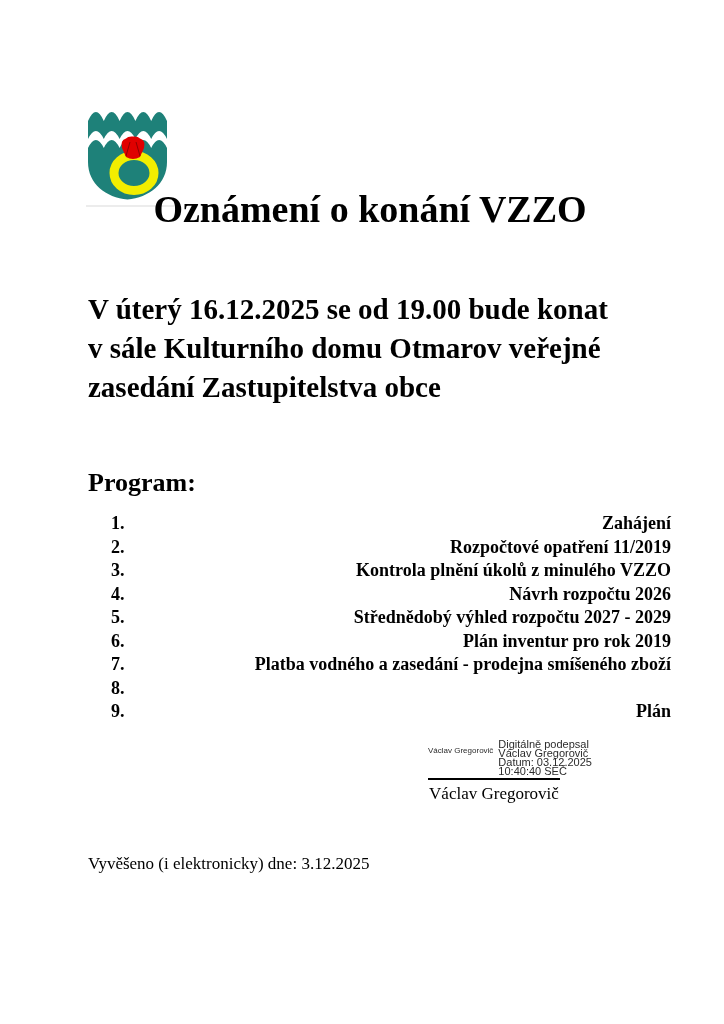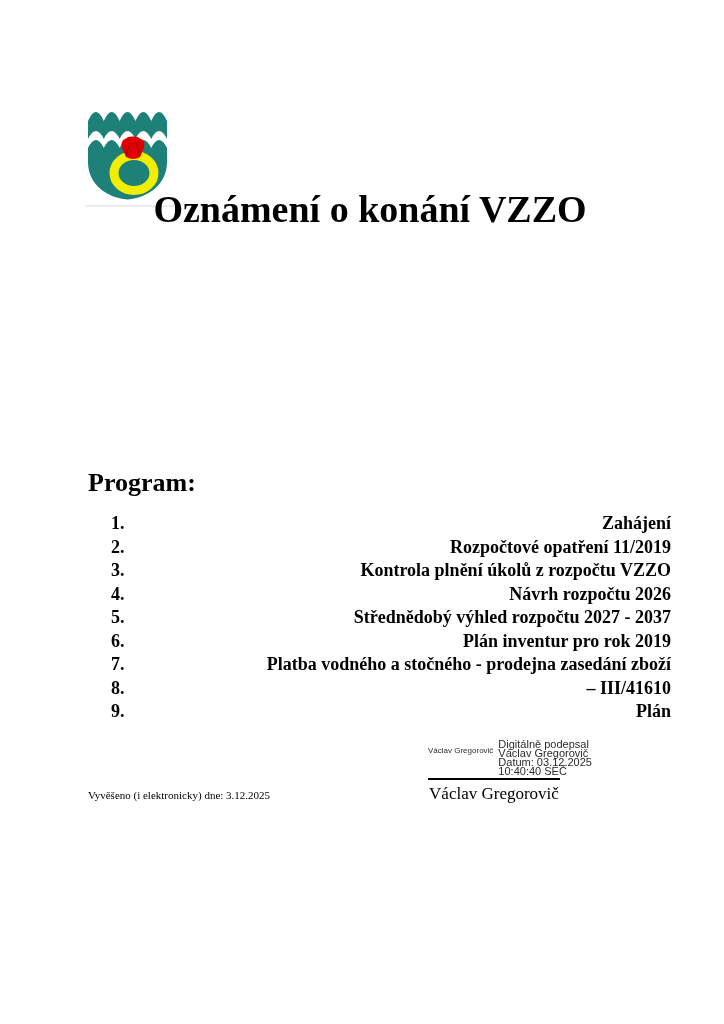--- a/index.html
+++ b/index.html
@@ -56,22 +56,22 @@
   .sig-details{font-size:11px;line-height:9px;margin-top:16px;}
   .sig-details span{display:block;white-space:nowrap;}
   .sig-rule{border-top:2px solid #000;margin-top:2px;width:100%;}
   .sig-printed{
     font-family:"Liberation Serif", serif;color:#000;
     font-size:17px;text-align:center;margin-top:4px;white-space:nowrap;
   }
 
   
   .footer{
-    position:absolute;left:88px;top:786px;
-    font-size:11px;line-height:19px;
+    position:absolute;left:88px;top:854px;
+    font-size:17px;line-height:19px;
   }
   .footer span{display:block;}
 </style>
 </head>
 <body>
 
 <div class="page">
 
   <div class="logo-shadow"></div>
 
@@ -80,70 +80,74 @@
       <path d="M0,11 Q7.9,-7 15.8,11 Q23.7,-7 31.6,11 Q39.5,-7 47.4,11 Q55.3,-7 63.2,11 Q71.1,-7 79,11 L79,52 C79,74 61,87.5 39.5,89.5 C18,87.5 0,74 0,52 Z" fill="#1e8179"></path>
       <path d="M0,29 Q7.9,13 15.8,29 Q23.7,13 31.6,29 Q39.5,13 47.4,29 Q55.3,13 63.2,29 Q71.1,13 79,29 L79,38 Q71.1,22 63.2,38 Q55.3,22 47.4,38 Q39.5,22 31.6,38 Q23.7,22 15.8,38 Q7.9,22 0,38 Z" fill="#ffffff"></path>
       <ellipse cx="46" cy="63" rx="20" ry="17.5" fill="none" stroke-width="9" stroke="#f2ee00"></ellipse>
       <path d="M38,47 L34,38 Q32,30 38,28.5 Q40,26 45,26.5 Q50,26 52,28.5 Q58,30 56,38 L52,47 Q45,51 38,47 Z" fill="#e00000"></path>
       <path d="M38,46 L42,32 M52,46 L48,32" fill="none" stroke-width="1" stroke="#8f0000"></path>
     </svg>
   </div>
 
   <div class="title">Oznámení o konání VZZO</div>
 
+  <div class="intro">
+    <span class="line">V úterý 16.12.2025 se od 19.00 bude konat</span>
+    <span class="line">v sále Kulturního domu Otmarov veřejné</span>
+    <span class="line">zasedání Zastupitelstva obce</span>
+  </div>
 
   <div class="program-heading">Program:</div>
 
   <div class="program">
     <div class="prow">
       <span class="pnum">1.</span>
       <span class="ptext">
           <span class="pline">Zahájení</span>
         </span>
     </div>
     <div class="prow">
       <span class="pnum">2.</span>
       <span class="ptext">
           <span class="pline">Rozpočtové opatření 11/2019</span>
         </span>
     </div>
     <div class="prow">
       <span class="pnum">3.</span>
       <span class="ptext">
-          <span class="pline">Kontrola plnění úkolů z rozpočtu VZZO</span>
+          <span class="pline">Kontrola plnění úkolů z minulého VZZO</span>
         </span>
     </div>
     <div class="prow">
       <span class="pnum">4.</span>
       <span class="ptext">
           <span class="pline">Návrh rozpočtu 2026</span>
         </span>
     </div>
     <div class="prow">
       <span class="pnum">5.</span>
       <span class="ptext">
-          <span class="pline">Střednědobý výhled rozpočtu 2027 - 2037</span>
+          <span class="pline">Střednědobý výhled rozpočtu 2027 - 2029</span>
         </span>
     </div>
     <div class="prow">
       <span class="pnum">6.</span>
       <span class="ptext">
           <span class="pline">Plán inventur pro rok 2019</span>
         </span>
     </div>
     <div class="prow">
       <span class="pnum">7.</span>
       <span class="ptext">
-          <span class="pline">Platba vodného a stočného - prodejna zasedání zboží</span>
+          <span class="pline">Platba vodného a zasedání - prodejna smíšeného zboží</span>
         </span>
     </div>
     <div class="prow">
       <span class="pnum">8.</span>
       <span class="ptext">
-        <span class="pline">– III/41610</span>
       </span>
     </div>
     <div class="prow">
       <span class="pnum">9.</span>
       <span class="ptext">
           <span class="pline">Plán</span>
         </span>
     </div>
   </div>
 

